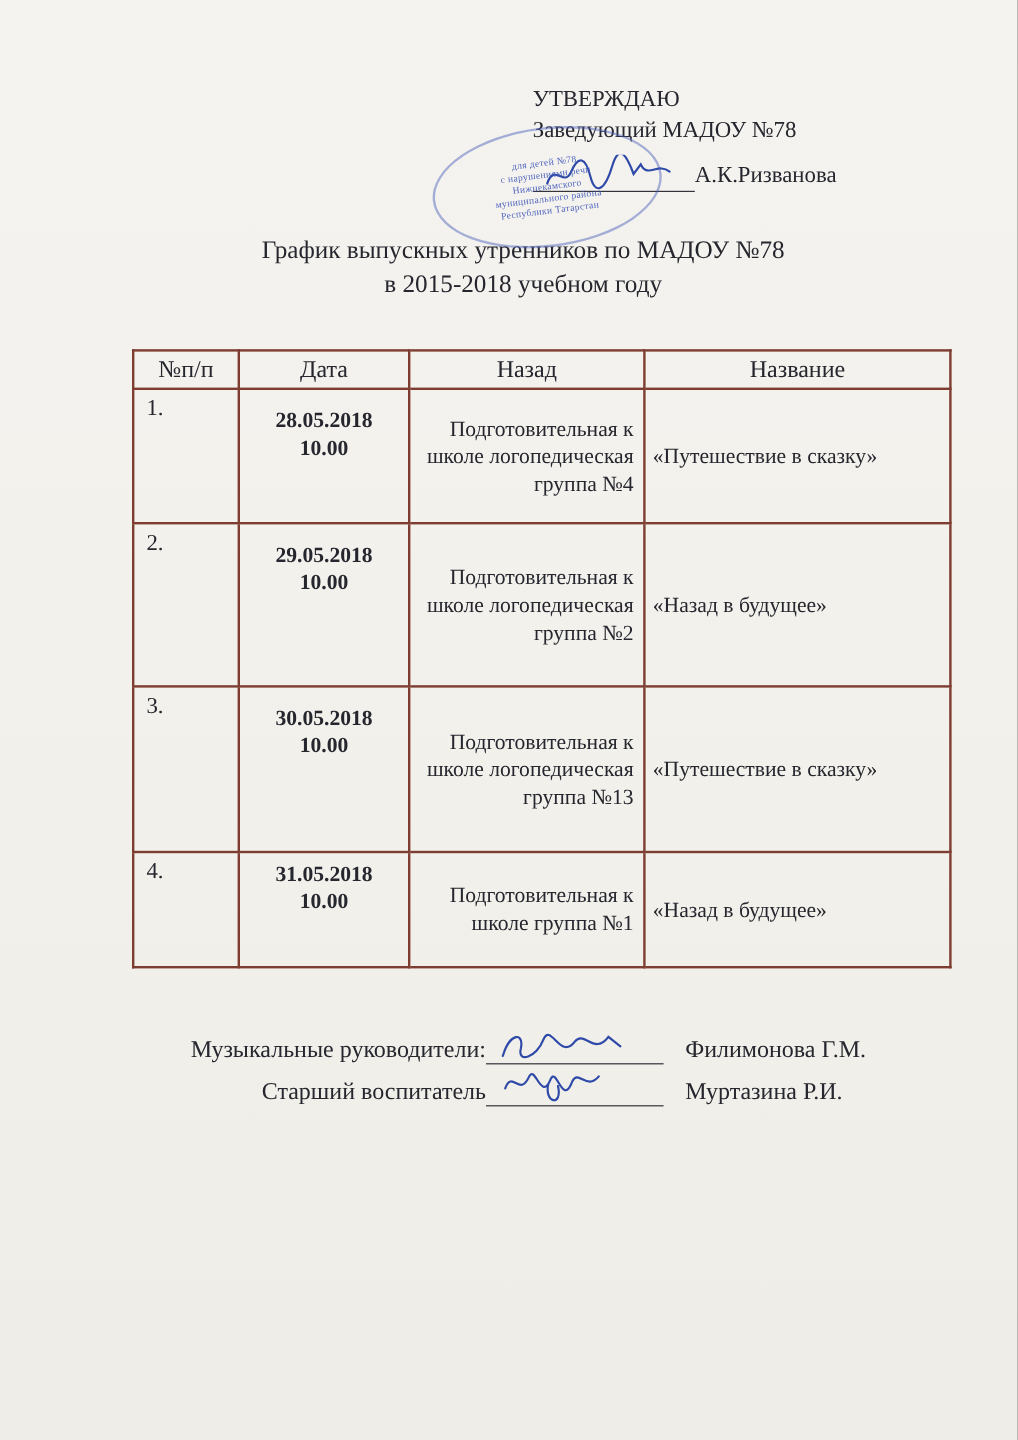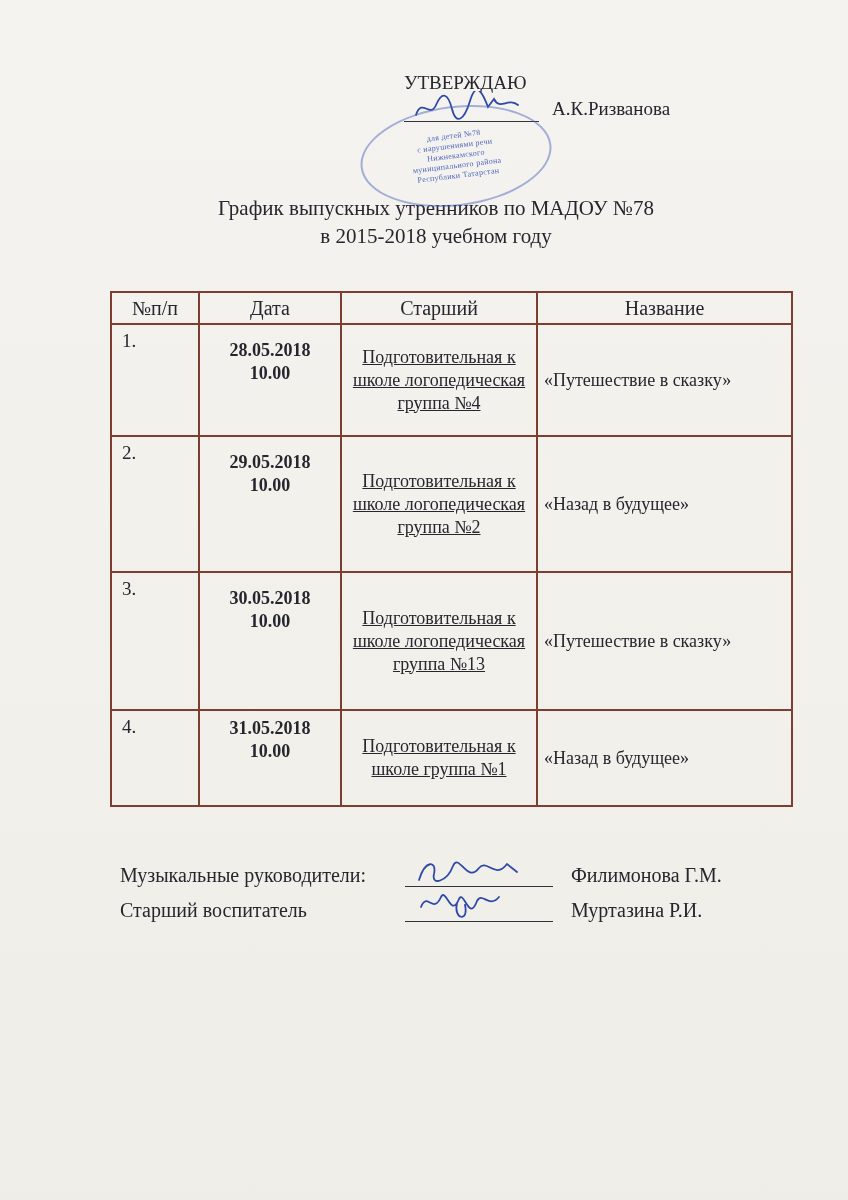--- a/index.html
+++ b/index.html
@@ -8,22 +8,22 @@
     position:relative;
     width:848px; height:1200px;
     margin:0 auto;
     background:linear-gradient(180deg,#f4f3ef 0%, #f1f0eb 60%, #eeede7 100%);
     font-family:"Liberation Serif", serif;
     color:#26262e;
     overflow:hidden;
   }
 
   
-  .approval { position:absolute; left:404px; top:70px; font-size:19px; line-height:26px; }
-  .sig-row { display:flex; align-items:flex-end; gap:13px; margin-top:0; }
+  .approval { position:absolute; left:444px; top:70px; font-size:19px; line-height:26px; }
+  .sig-row { display:flex; align-items:flex-end; gap:0; margin-top:12px; }
   .sig-line {
     position:relative; display:inline-block;
     border-bottom:1.5px solid #33333b;
   }
   .sig-line svg { position:absolute; left:8px; bottom:-4px; }
 
   
   .stamp {
     position:absolute; left:360px; top:106px;
     width:192px; height:100px;
@@ -49,39 +49,40 @@
   .schedule col.c2 { width:142px; }
   .schedule col.c3 { width:196px; }
   .schedule col.c4 { width:255px; }
   .schedule th, .schedule td { border:2px solid #7e3d31; }
   .schedule th { height:32px; font-weight:normal; font-size:20px; text-align:center; }
   .schedule td { font-size:18px; line-height:23px; }
   tr.r1 { height:112px; } tr.r2 { height:136px; } tr.r3 { height:138px; } tr.r4 { height:96px; }
   td.cell-num { vertical-align:top; text-align:left; padding:4px 0 0 10px; font-size:19px; }
   td.cell-date { vertical-align:top; text-align:center; padding-top:14px;font-weight:bold; }
   tr.r4 td.cell-date { padding-top:6px;margin-top:44px; }
-  td.cell-group { vertical-align:middle; text-align:center; padding:0 8px;text-decoration:underline; }
+  td.cell-group { vertical-align:middle; text-align:right; padding:0 8px; }
   td.cell-name { vertical-align:middle; text-align:left; padding:0 6px; }
 
   
   .footer { position:absolute; left:120px; top:852px; width:660px; font-size:20px; }
-  .footer-line { display:flex; align-items:flex-end; height:35px; }
+  .footer-line { display:flex; align-items:flex-end; height:35px;text-align:right; }
   .footer-line .role { width:285px; }
   .footer-line .sig-line { width:148px; }
   .footer-line .name { margin-left:18px; }
 
   .ink { stroke:#2e49a8; stroke-width:1.8; fill:none; stroke-linecap:round; }
 </style>
 </head>
 <body>
 
 <div class="page">
 
   <div class="approval">
     <div>УТВЕРЖДАЮ</div>
+    <div>Заведующий МАДОУ №78</div>
     <div class="sig-row">
       <span class="sig-line" style="width:135px;">
         <svg width="110" height="34" viewBox="0 0 110 34">
           <path class="ink" d="M4,24 C10,6 18,28 24,14 S36,2 40,18 S52,30 58,10 S70,0 76,16 L82,8 C88,20 96,6 106,14"></path>
         </svg>
       </span>
       <span>А.К.Ризванова</span>
     </div>
   </div>
 
@@ -102,21 +103,21 @@
     <colgroup>
         <col class="c1">
         <col class="c2">
         <col class="c3">
         <col class="c4">
       </colgroup>
     <thead>
       <tr>
         <th>№п/п</th>
         <th>Дата</th>
-        <th>Старший</th>
+        <th>Назад</th>
         <th>Название</th>
       </tr>
     </thead>
     <tbody>
       <tr class="r1">
         <td class="cell-num">1.</td>
         <td class="cell-date">
           <div>28.05.2018</div>
           <div>10.00</div>
         </td>

